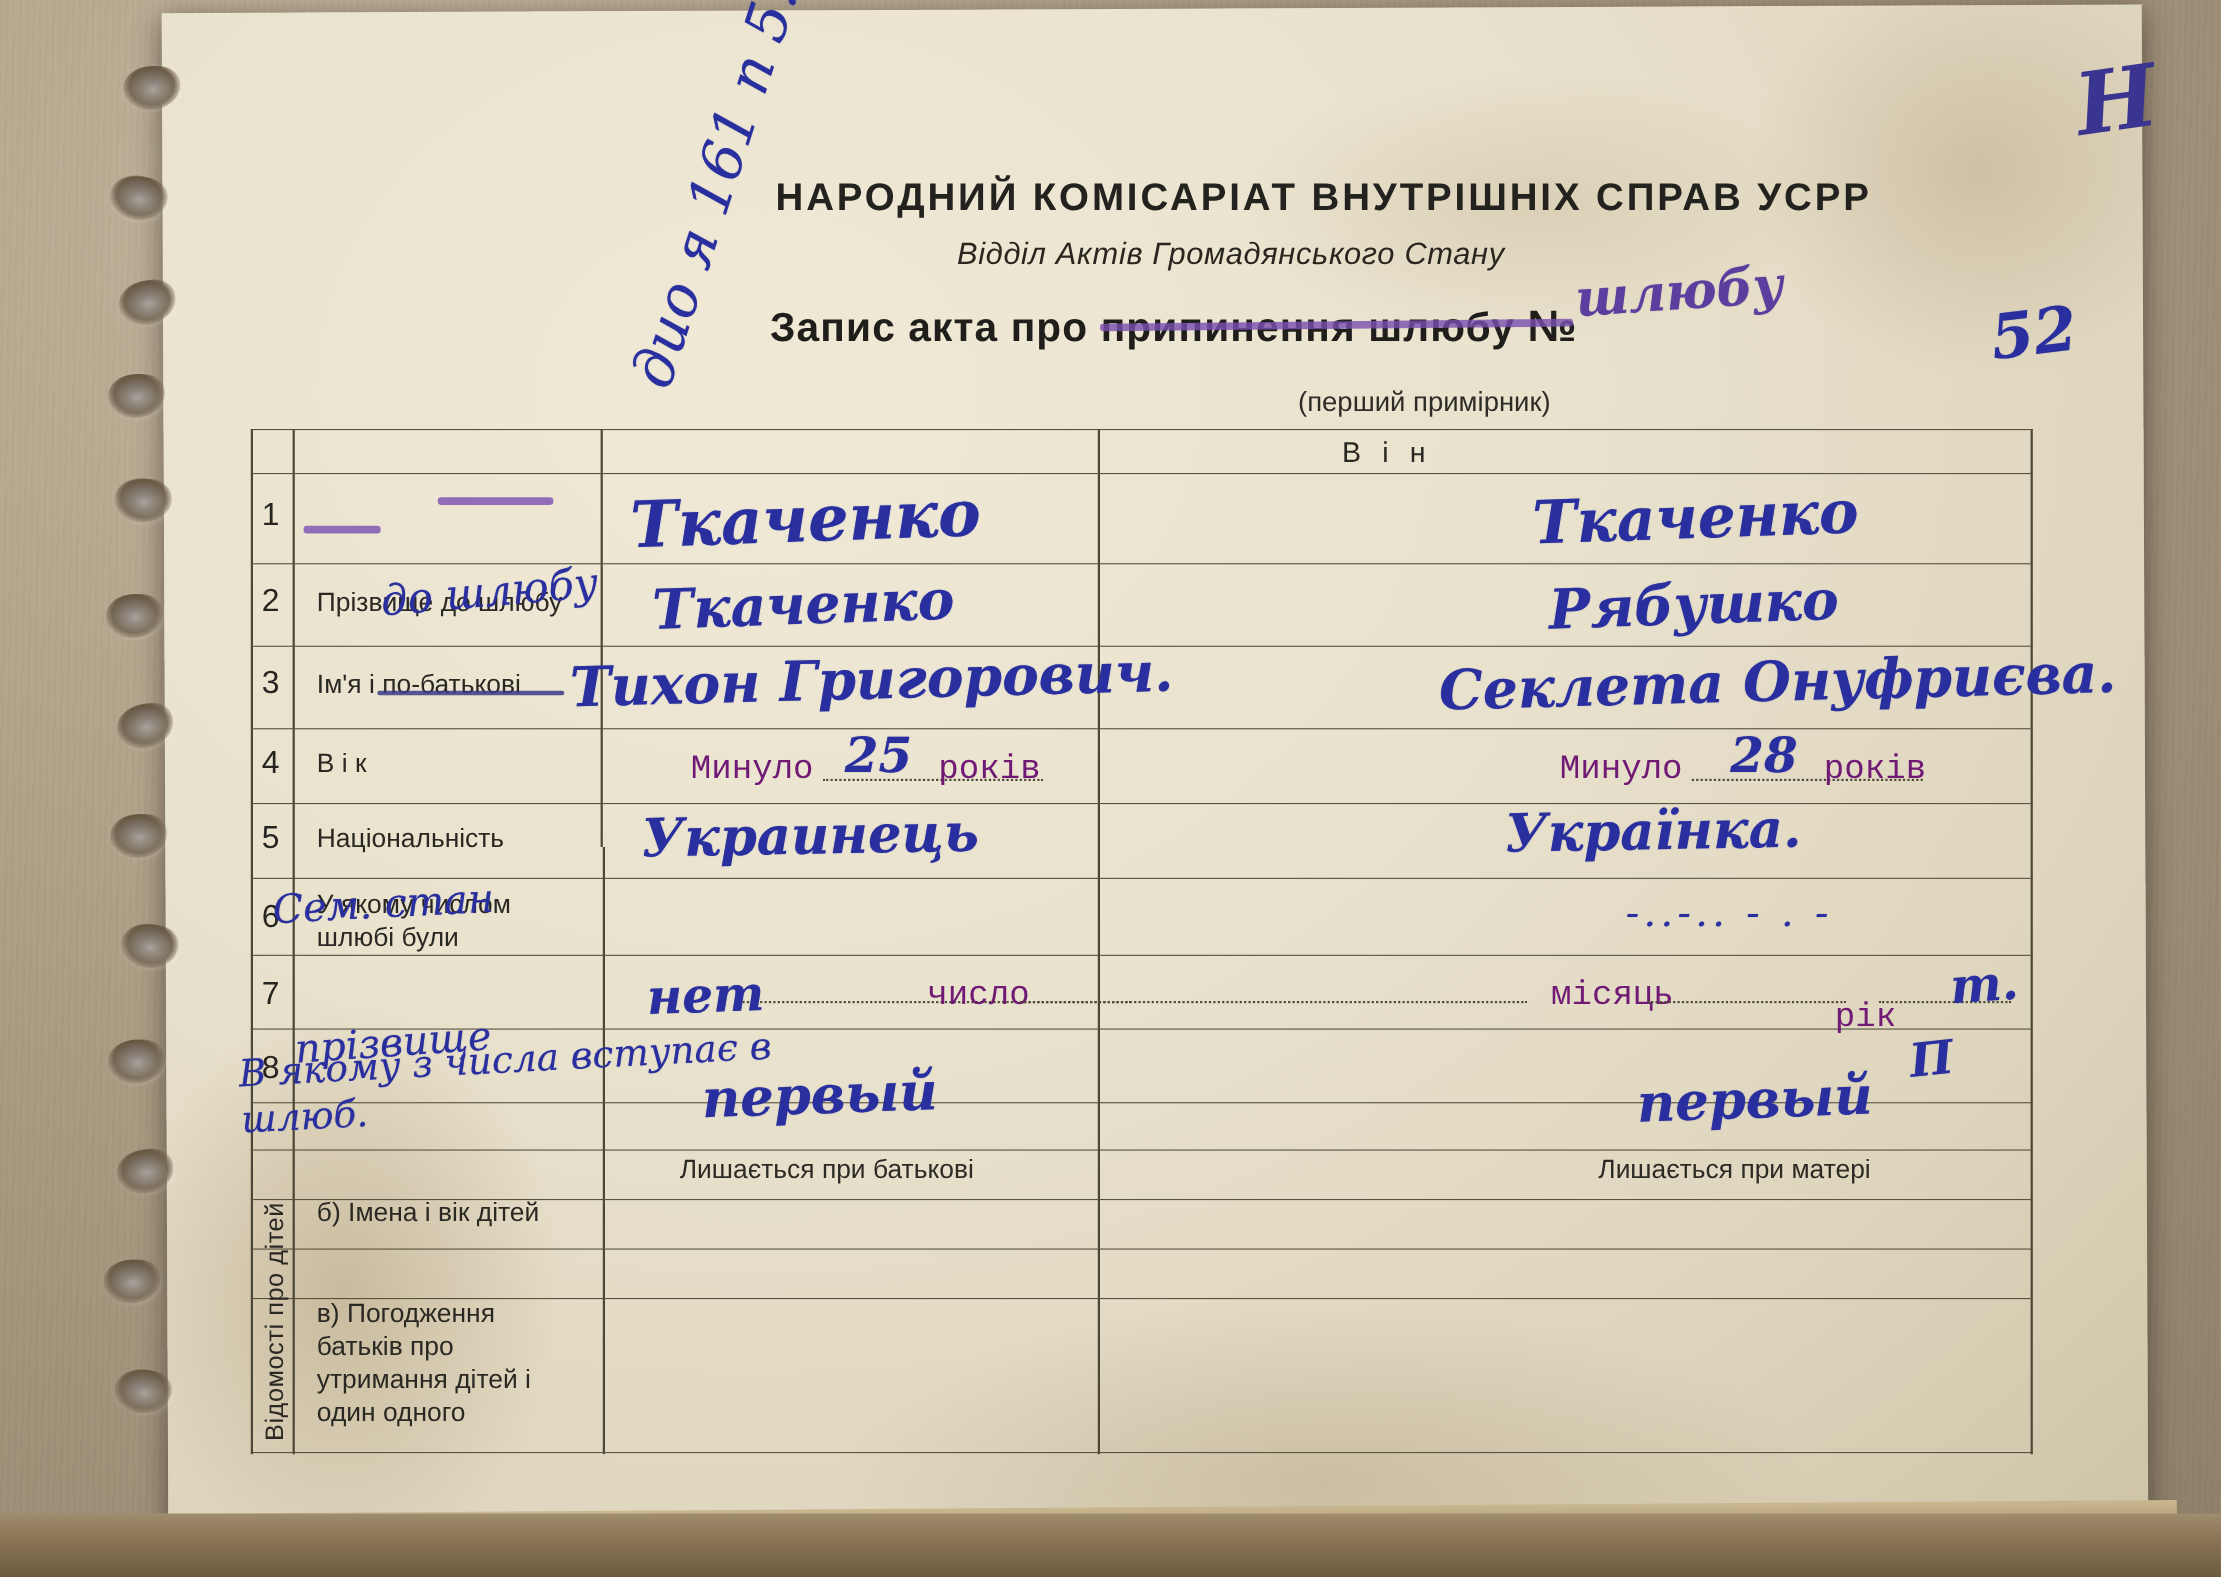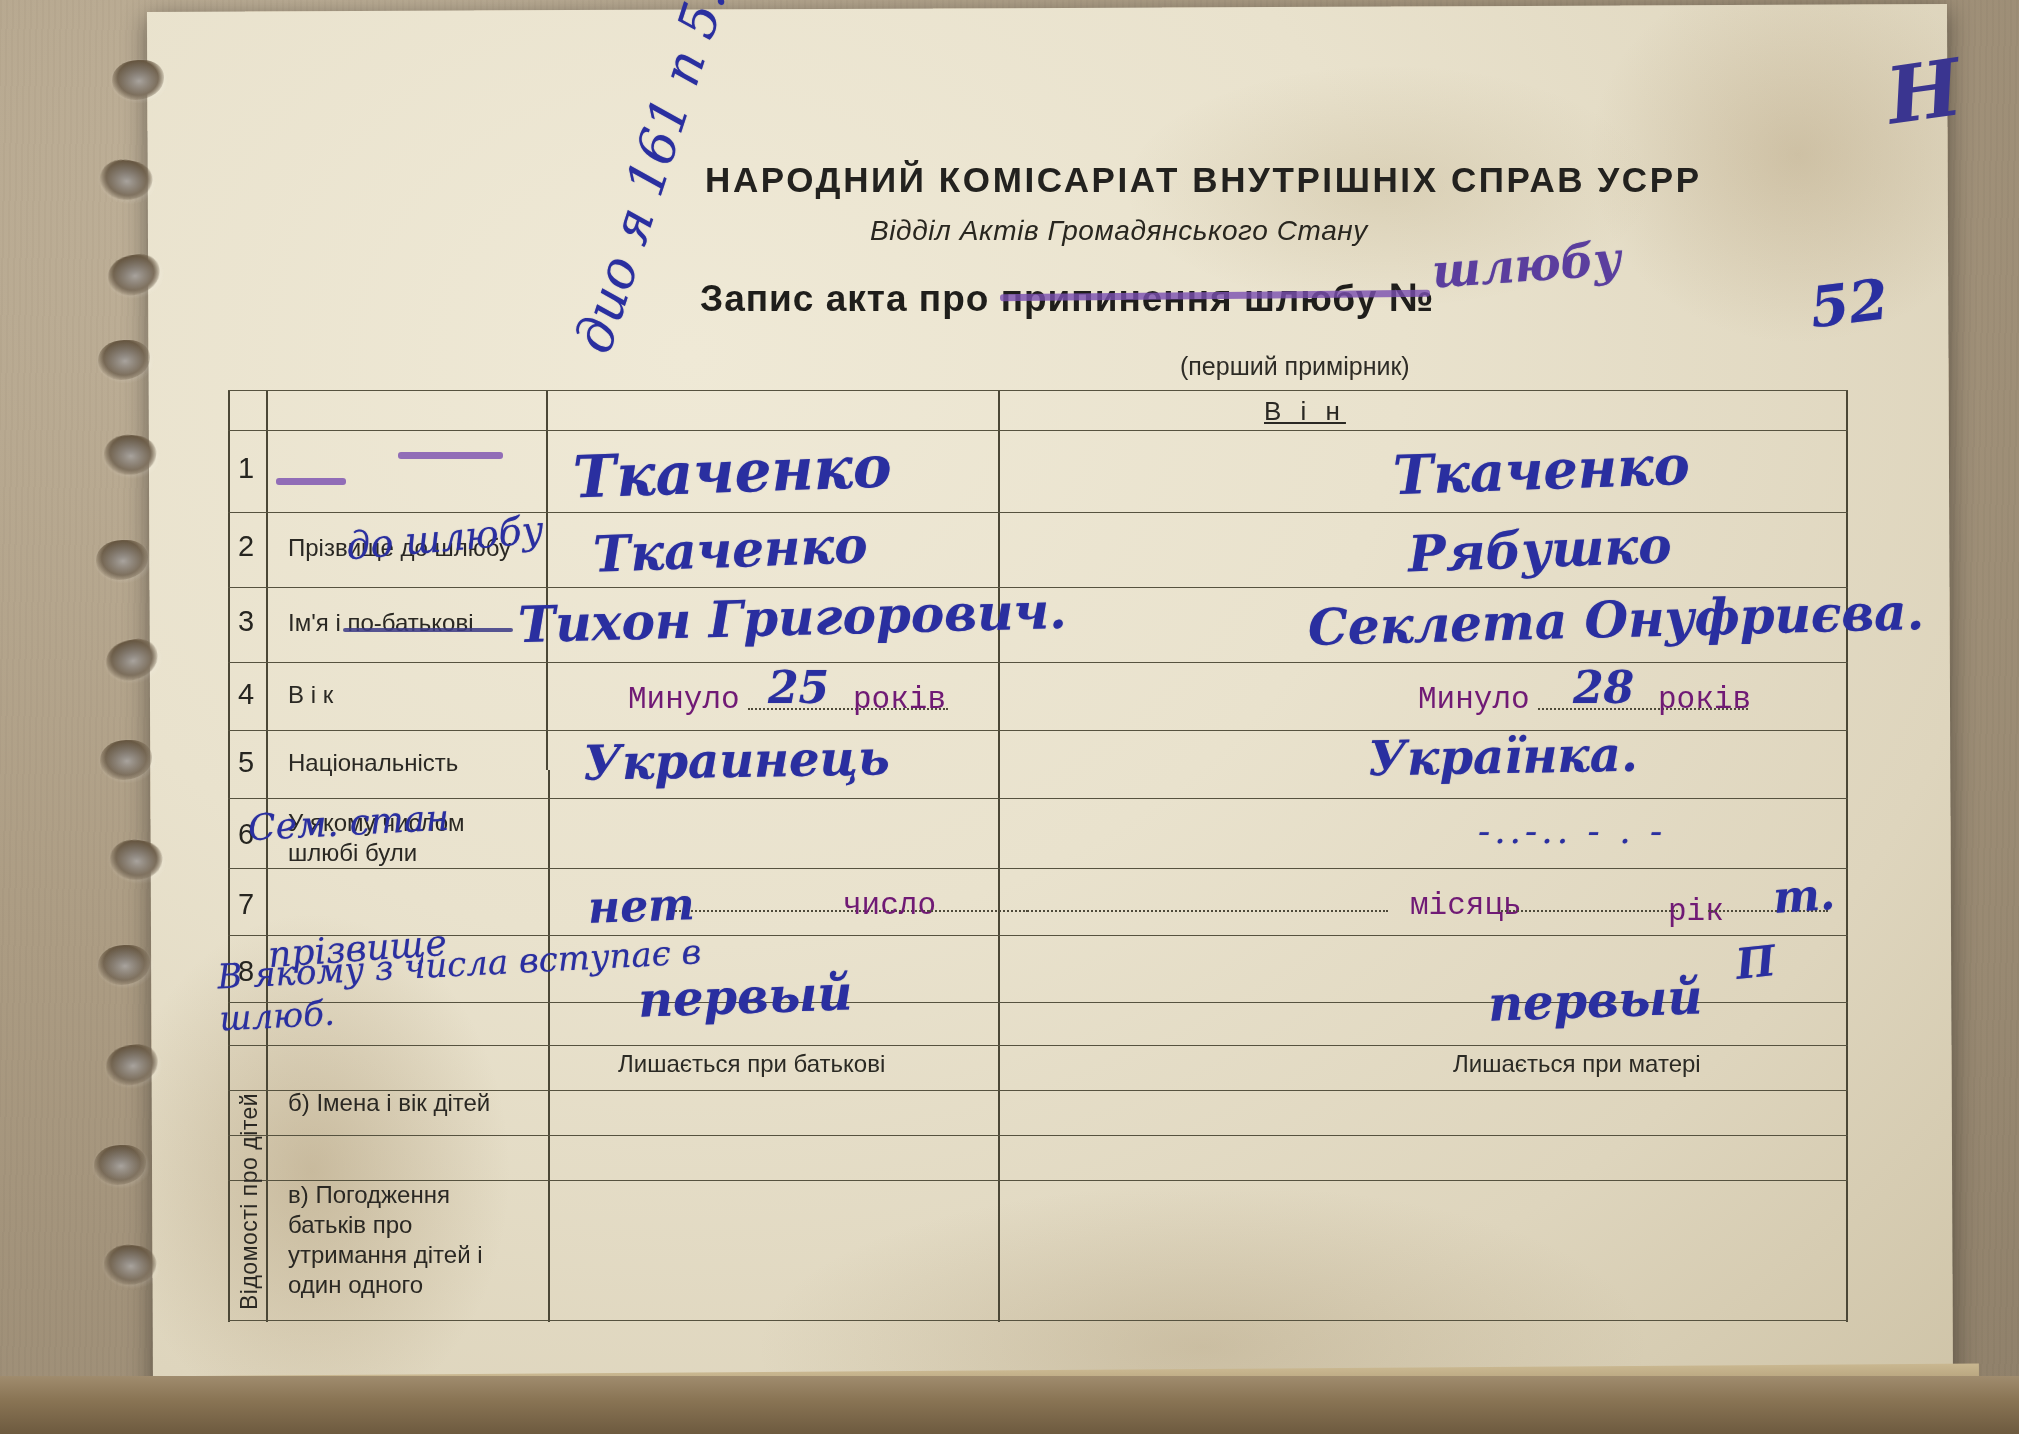--- a/index.html
+++ b/index.html
@@ -216,21 +216,21 @@
     <div class="hline" style="top:408px;"></div>
     <div class="hline" style="top:478px;"></div>
     <div class="hline" style="top:545px;"></div>
     <div class="hline" style="top:612px;"></div>
     <div class="hline" style="top:655px;"></div>
     <div class="hline" style="top:700px;"></div>
     <div class="hline" style="top:745px;"></div>
     <div class="hline" style="top:790px;"></div>
     <div class="hline" style="top:930px;"></div>
 
-    <div class="colhdr" style="left:1036px;top:6px;text-decoration:underline;">В і н</div>
+    <div class="colhdr" style="left:992px;top:6px;">В і н</div>
 
     <div class="rownum" style="left:10px;top:62px;">1</div>
     <div class="rownum" style="left:10px;top:140px;">2</div>
     <div class="rownum" style="left:10px;top:215px;">3</div>
     <div class="rownum" style="left:10px;top:288px;">4</div>
     <div class="rownum" style="left:10px;top:356px;">5</div>
     <div class="rownum" style="left:10px;top:428px;">6</div>
     <div class="rownum" style="left:10px;top:498px;">7</div>
     <div class="rownum" style="left:10px;top:565px;">8</div>
 
@@ -279,21 +279,21 @@
     <div class="inline-lbl" style="left:625px;top:292px;">років</div>
     <div class="inline-lbl" style="left:1190px;top:292px;">Минуло</div>
     <div class="dots" style="left:1310px;top:318px;width:210px;"></div>
     <div class="inline-lbl" style="left:1430px;top:292px;">років</div>
 
     <div class="dots" style="left:440px;top:520px;width:360px;"></div>
     <div class="inline-lbl" style="left:615px;top:498px;">число</div>
     <div class="dots" style="left:700px;top:520px;width:460px;"></div>
     <div class="inline-lbl" style="left:1182px;top:498px;">місяць</div>
     <div class="dots" style="left:1270px;top:520px;width:180px;"></div>
-    <div class="inline-lbl" style="left:1440px;top:504px;">рік</div>
+    <div class="inline-lbl" style="left:1440px;top:518px;">рік</div>
     <div class="dots" style="left:1480px;top:520px;width:120px;"></div>
 
     <div class="subhdr" style="left:390px;top:660px;">Лишається при  батькові</div>
     <div class="subhdr" style="left:1225px;top:660px;">Лишається при матері</div>
 
     <div class="ink b" style="left:345px;top:48px;font-size:58px;transform:rotate(-2deg);">Ткаченко</div>
     <div class="ink b" style="left:1165px;top:48px;font-size:54px;transform:rotate(-2deg);">Ткаченко</div>
 
     <div class="ink b" style="left:365px;top:130px;font-size:50px;transform:rotate(-2deg);">Ткаченко</div>
     <div class="ink b" style="left:1180px;top:130px;font-size:50px;transform:rotate(-2deg);">Рябушко</div>

